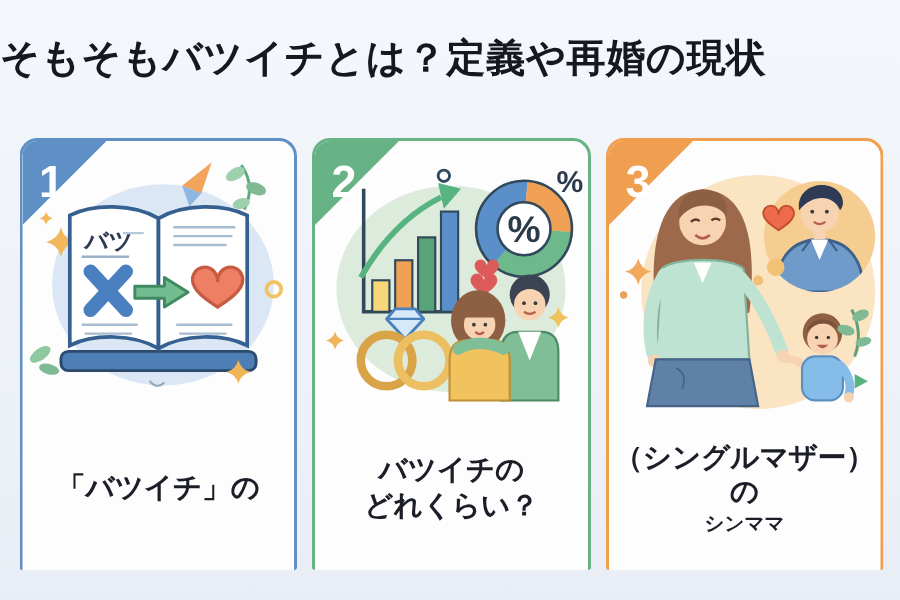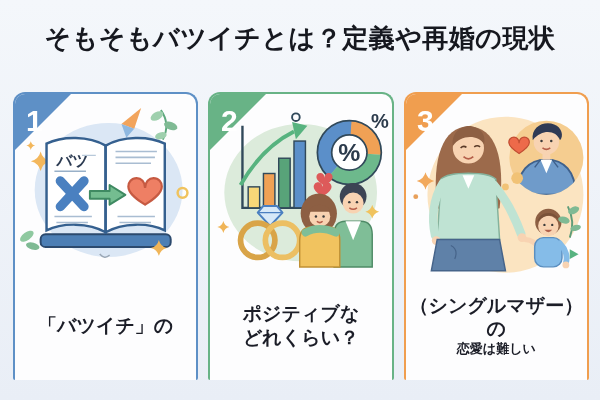--- a/index.html
+++ b/index.html
@@ -2,21 +2,21 @@
 <html><head>
 <meta charset="utf-8">
 <style>
   html,body{margin:0;padding:0;}
   body{
     width:600px;height:400px;overflow:hidden;position:relative;
     background:linear-gradient(180deg,#f4f7fb 0%,#e9eef6 100%);
     font-family:"Liberation Sans","DejaVu Sans",sans-serif;
   }
   .title{
-    margin:0;padding-top:21px;text-align:center;
+    margin:0;padding-top:21px;text-align:left;
     font-size:26px;font-weight:800;color:#16181f;letter-spacing:.5px;
   }
   .cards{
     position:absolute;top:92px;left:13px;width:576px;height:288px;
     display:flex;gap:10px;
   }
   .card{
     flex:1;position:relative;overflow:hidden;
     background:#fdfdfe;
     border:2.5px solid var(--accent,#999);
@@ -160,21 +160,21 @@
           </g>
         </svg>
       </div>
       <div class="badge">
         <svg viewBox="0 0 56 56">
           <polygon points="0,0 56,0 0,56"></polygon>
           <text x="11" y="37">2</text>
         </svg>
       </div>
       <div class="caption">
-        <span>ポジティブな</span>
+        <span>バツイチの</span>
         <span>どれくらい？</span>
       </div>
     </section>
 
     <section class="card" style="--accent: #f09e4f;">
       <div class="illu">
         <svg viewBox="0 0 186 178">
           <defs>
             <clipPath id="manCircle">
                 <circle cx="144" cy="62" r="38"></circle>
@@ -235,18 +235,18 @@
         </svg>
       </div>
       <div class="badge">
         <svg viewBox="0 0 56 56">
           <polygon points="0,0 56,0 0,56"></polygon>
           <text x="11" y="37">3</text>
         </svg>
       </div>
       <div class="caption">
         <span>（シングルマザー）の</span>
-        <span>恋愛は難しい</span>
+        <span>シンママ</span>
       </div>
     </section>
 
   </div>
 </div>
 
 </body></html>

